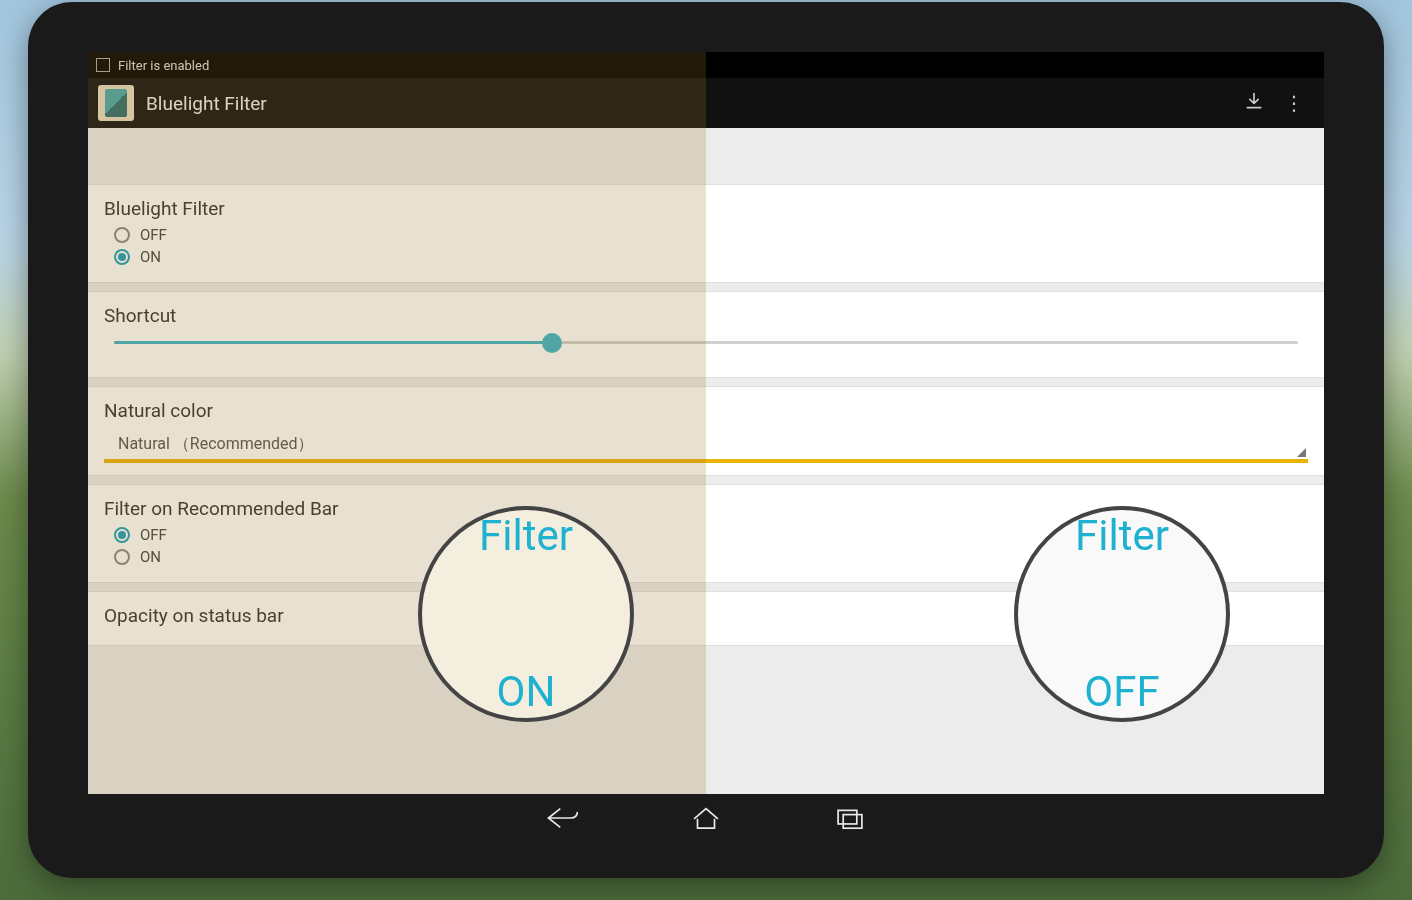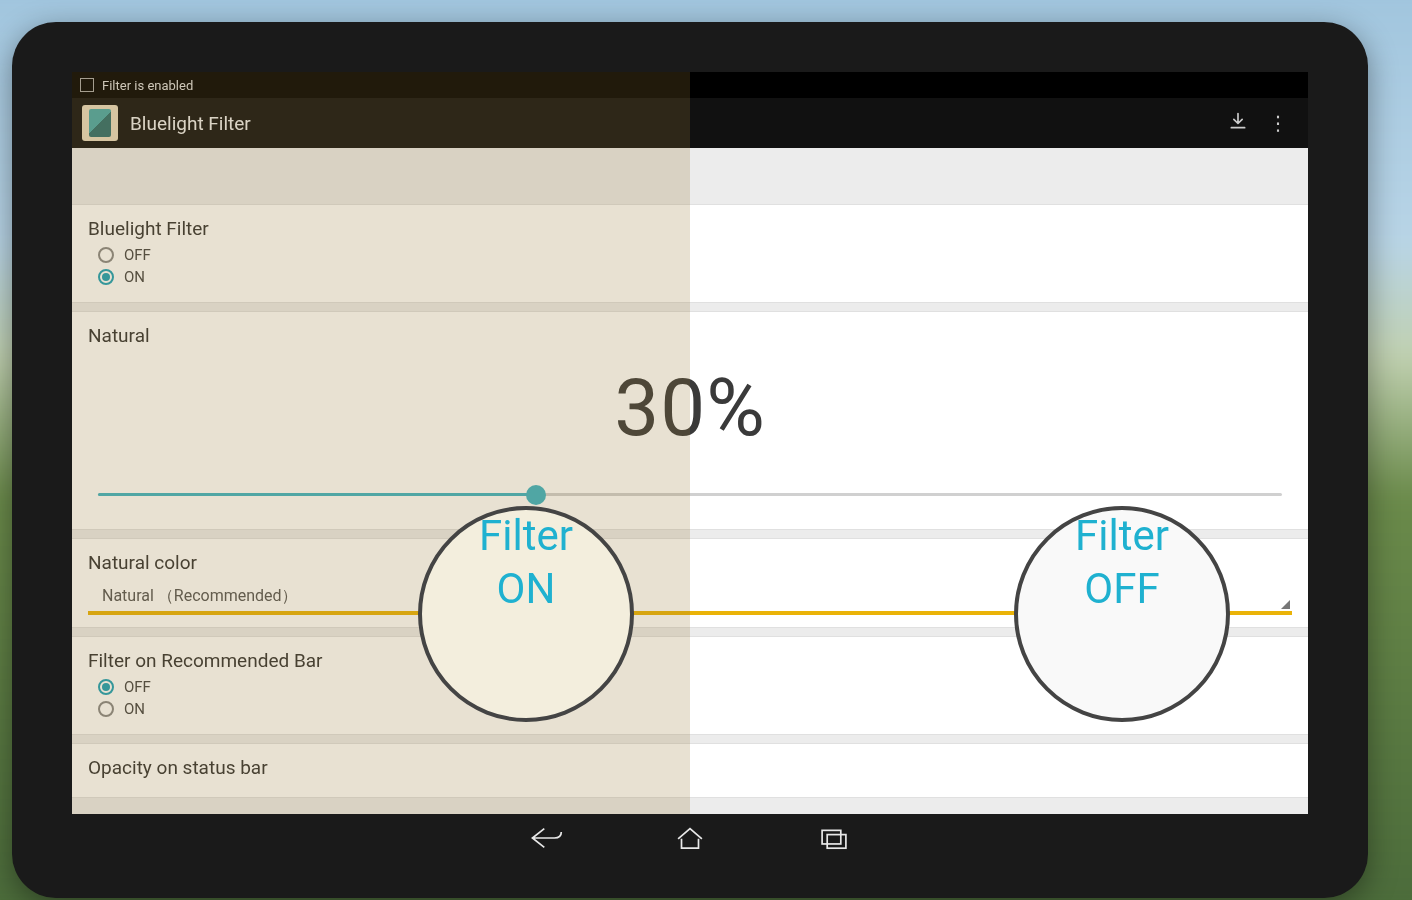--- a/index.html
+++ b/index.html
@@ -9,27 +9,26 @@
     position: relative;
   }
   .blur-bg {
     position: absolute; inset: 0;
     background: linear-gradient(to bottom, #9fc4dd 0%, #b8d4e6 28%, #c0d0b0 40%, #6a8a4a 55%, #4a6a3a 100%);
     filter: blur(12px);
     transform: scale(1.05);
   }
   .tablet-frame {
     position: absolute;
-    left: 12px; top: 2px;
+    left: 28px; top: 2px;
     width: 1356px; height: 876px;
     background: #1a1a1a;
     border-radius: 44px;
     box-shadow: 0 8px 30px rgba(0,0,0,0.4);
     padding: 50px 60px 84px 60px;
-    margin-top: 20px;
   }
   .screen {
     position: relative;
     width: 100%; height: 100%;
     background: #fff;
     overflow: hidden;
   }
   
   .tint {
     position: absolute; left: 0; top: 0; bottom: 0;
@@ -155,21 +154,21 @@
   }
   .nav-icon svg { width: 34px; height: 30px; fill: none; stroke: #e8e8e8; stroke-width: 2; }
 
   .bubble {
     position: absolute;
     width: 216px; height: 216px;
     border-radius: 50%;
     background: #fcfcfc;
     border: 4px solid #444;
     display: flex; flex-direction: column;
-    align-items: center; justify-content: flex-start;
+    align-items: center; justify-content: space-between;
     font-size: 42px; font-weight: 400;
     color: #1fb1d0;
     z-index: 100;
     line-height: 1.25;
   }
   .bubble.left { left: 418px; top: 506px; background: #f3eedd; }
   .bubble.right { left: 1014px; top: 506px; background: #f9f9f9; }
 </style>
 </head>
 <body>
@@ -207,22 +206,21 @@
           <span class="radio"></span>
           <span>OFF</span>
         </div>
         <div class="radio-row">
           <span class="radio checked"></span>
           <span>ON</span>
         </div>
       </div>
 
       <div class="card opacity-card">
-        <div class="card-title">Natural</div>
-        <div class="pct">30%</div>
+        <div class="card-title">Shortcut</div>
         <div class="slider">
           <div class="track"></div>
           <div class="fill" id="slider-fill" style="width: 37%;"></div>
           <div class="thumb" id="slider-thumb" style="left: 37%;"></div>
         </div>
       </div>
 
       <div class="card">
         <div class="card-title">Natural color</div>
         <div class="select-row">

